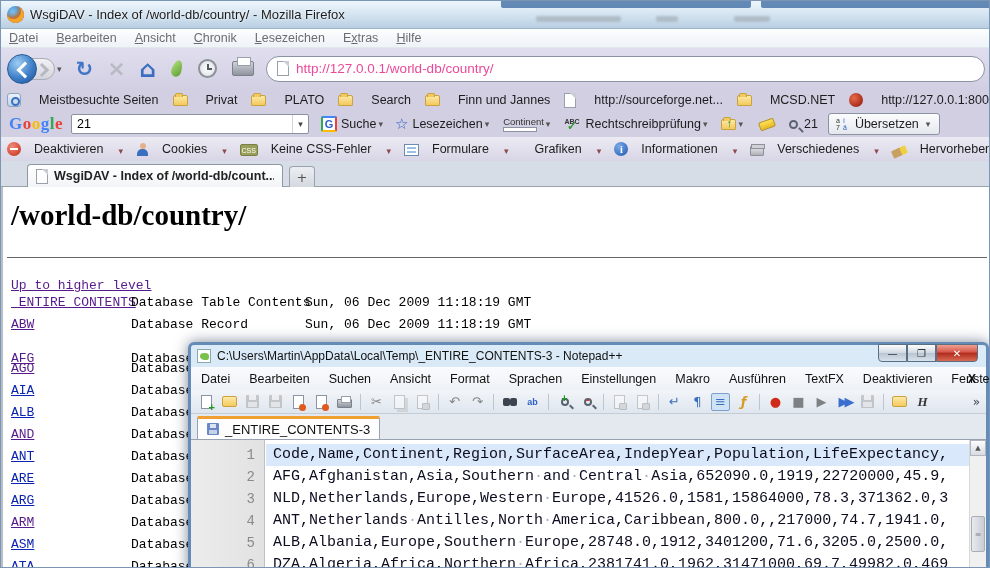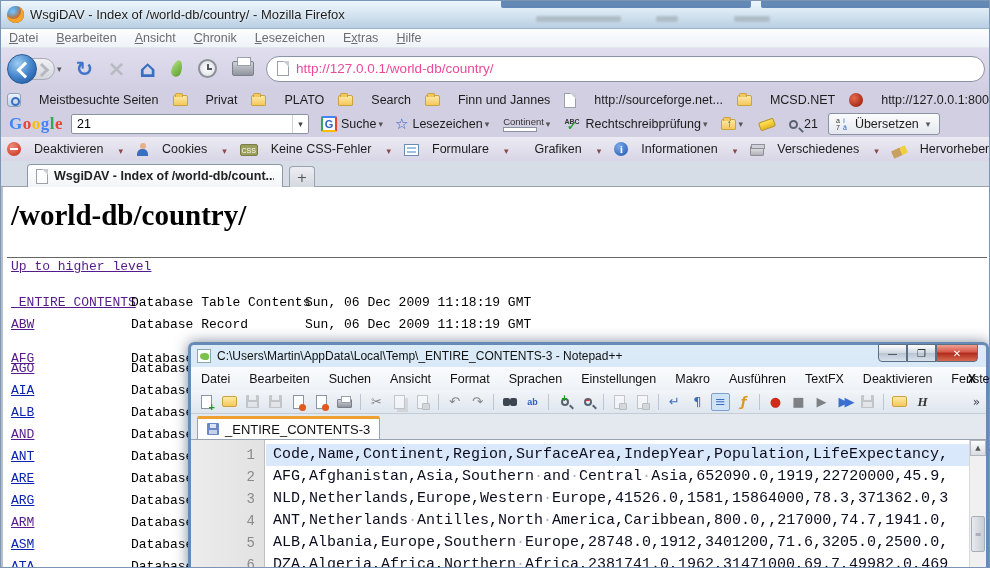--- a/index.html
+++ b/index.html
@@ -119,21 +119,21 @@
     font-size:12.5px;font-weight:bold;color:#222;}
   .ff-newtab{position:absolute;left:288px;top:5px;width:26px;height:21px;background:linear-gradient(#eceef2,#d4d8df);
     border:1px solid #9aa2ae;border-bottom:none;border-radius:4px 4px 0 0;display:flex;align-items:center;justify-content:center;
     font-size:13px;color:#555;}
 
   
   .ff-content{position:absolute;left:0;top:186px;width:990px;height:382px;background:#fff;border-left:2px solid #b8bec8;}
   .page-h1{font-family:"Liberation Serif",serif;font-weight:bold;font-size:29px;color:#000;position:absolute;left:8px;top:12px;}
   .page-hr{position:absolute;left:4px;top:70px;width:980px;border:none;border-top:1px solid #666;}
   .mono{font-family:"Liberation Mono","DejaVu Sans Mono",monospace;font-size:13px;}
-  .uplink{position:absolute;left:8px;top:72px;text-decoration:underline;color:#551a8b;}
+  .uplink{position:absolute;left:8px;top:91px;text-decoration:underline;color:#551a8b;}
   .dir-rows{position:absolute;left:0;top:108px;width:990px;}
   .drow{position:absolute;left:8px;height:22px;white-space:pre;}
   .drow .nm{text-decoration:underline;}
   .drow .nm.v{color:#551a8b;}
   .drow .nm.n{color:#0b23b0;}
   .drow .ty{position:absolute;left:120px;color:#000;}
   .drow .dt{position:absolute;left:294px;color:#000;}
 
   
   .npp{position:absolute;left:187px;top:341px;width:801px;height:230px;border-radius:6px 6px 0 0;

